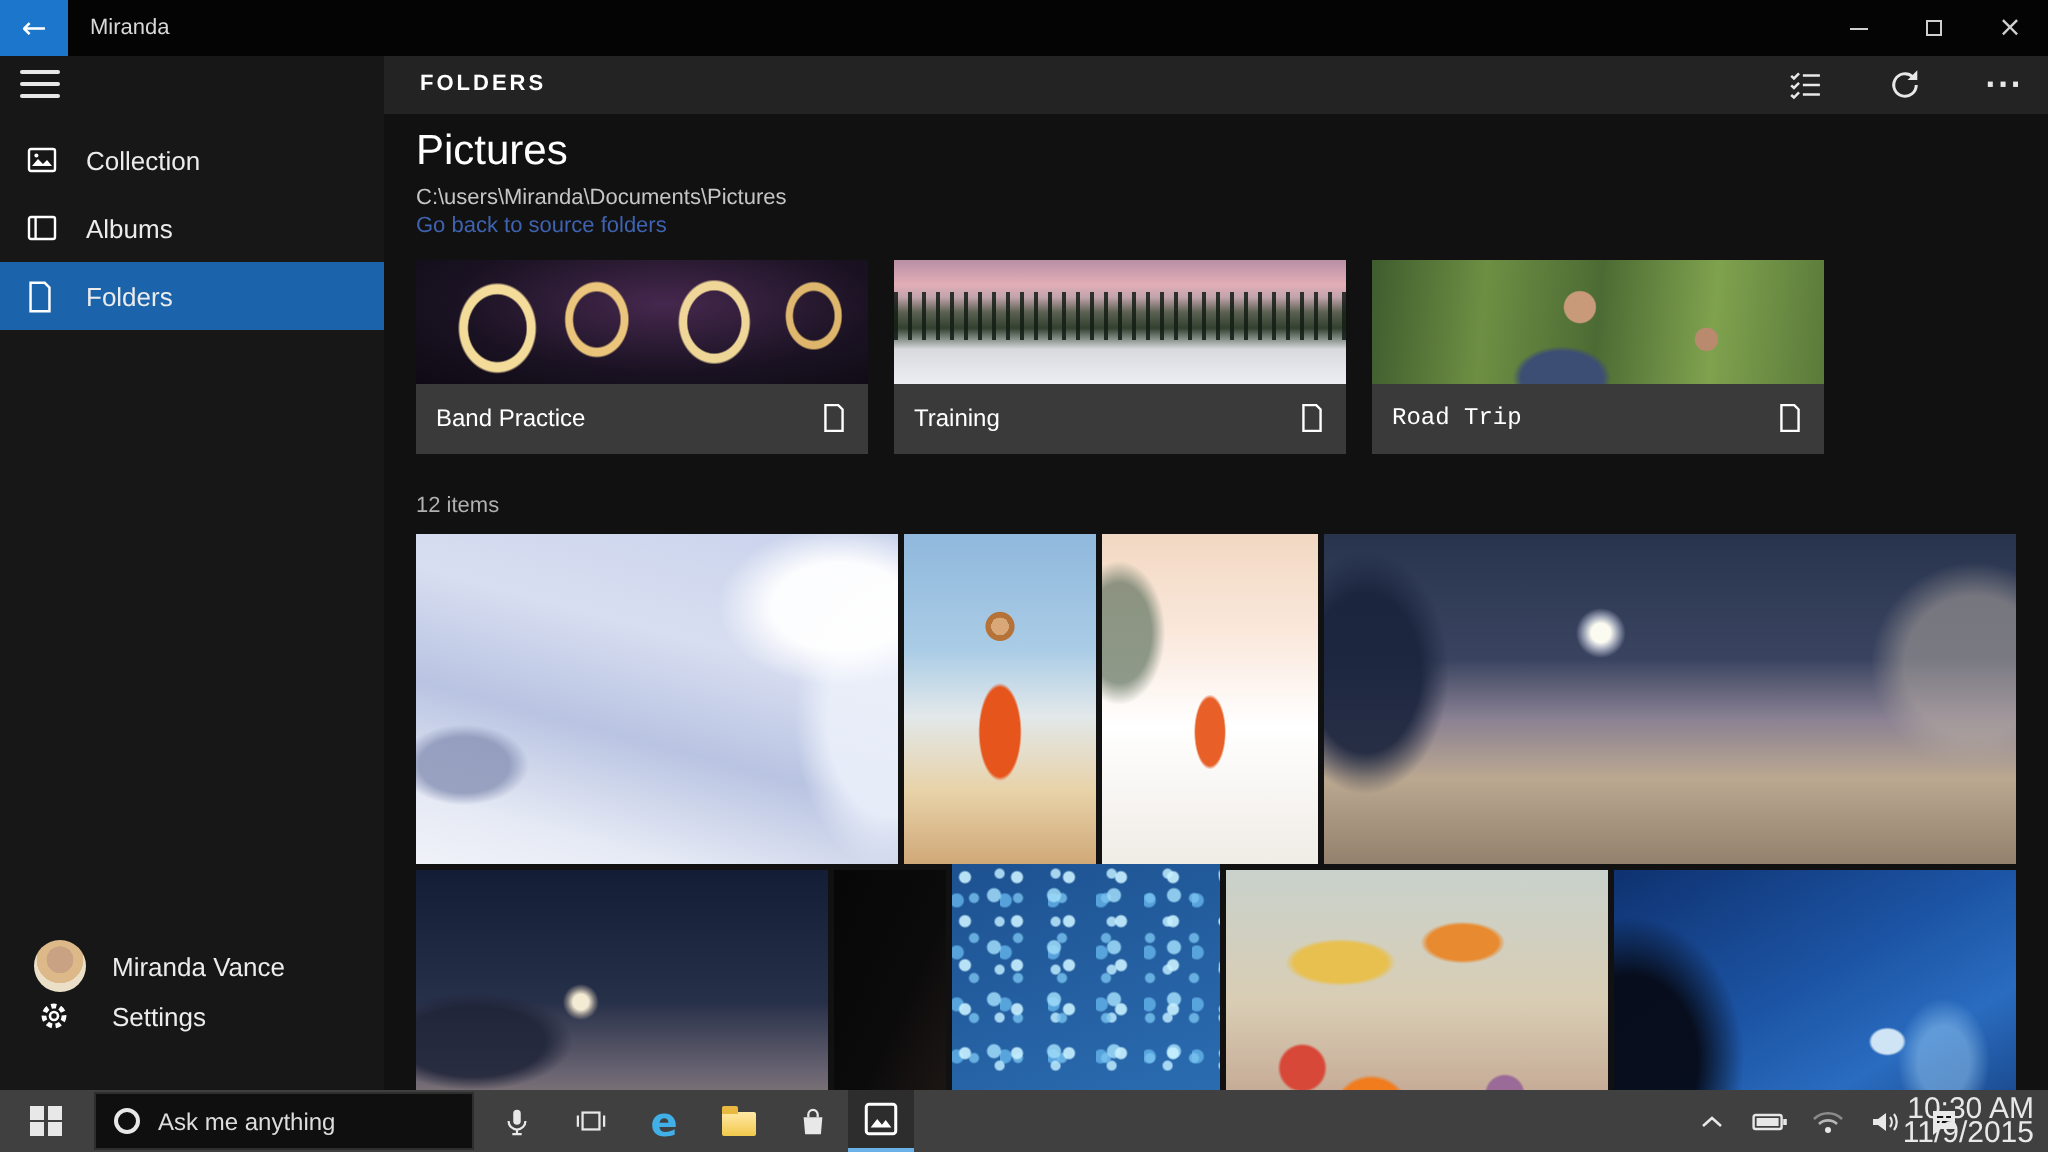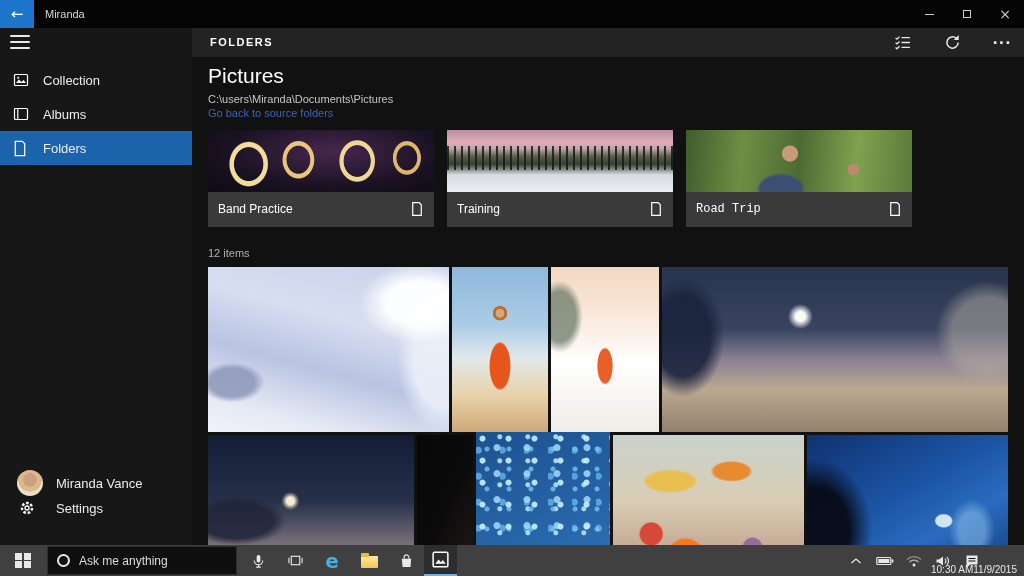--- a/index.html
+++ b/index.html
@@ -142,22 +142,22 @@
   .edge-e { color:#41b0e8; font-size:20px; font-weight:bold; line-height:1; font-family:"DejaVu Sans",sans-serif; }
   .fe-folder { position:relative; width:17px; height:12px; background:linear-gradient(180deg,#ffe9a6,#f2c94c);
                border-radius:1px; margin-top:3px; }
   .fe-folder::before { content:""; position:absolute; top:-3px; left:0; width:8px; height:4px; background:#e8b93e;
                        border-radius:1px 1px 0 0; }
   .tb-photos-active { position:absolute; left:424px; top:0; width:33px; height:31px; background:#2d2d2d; border:none;
                       border-bottom:2px solid #6ab1e8; display:flex; align-items:center; justify-content:center; cursor:pointer; }
   .tray { position:absolute; left:846px; top:0; height:31px; display:flex; align-items:center; gap:9px; }
   .tray button { background:transparent; border:none; width:20px; height:31px; display:flex; align-items:center;
                  justify-content:center; cursor:pointer; }
-  .clock { position:absolute; right:7px; top:0; height:31px; display:flex; flex-direction:row; justify-content:center;
-           align-items:flex-end; color:#e8e8e8; font-size:10px; line-height:12px; cursor:default; }
+  .clock { position:absolute; right:7px; top:0; height:31px; display:flex; flex-direction:column; justify-content:center;
+           align-items:flex-end; color:#e8e8e8; font-size:15px; line-height:12px; cursor:default; }
 </style>
 </head>
 <body>
 
 <div class="screen">
 
   <div class="abs titlebar">
     <button class="back-btn">
       <span>←</span>
     </button>

